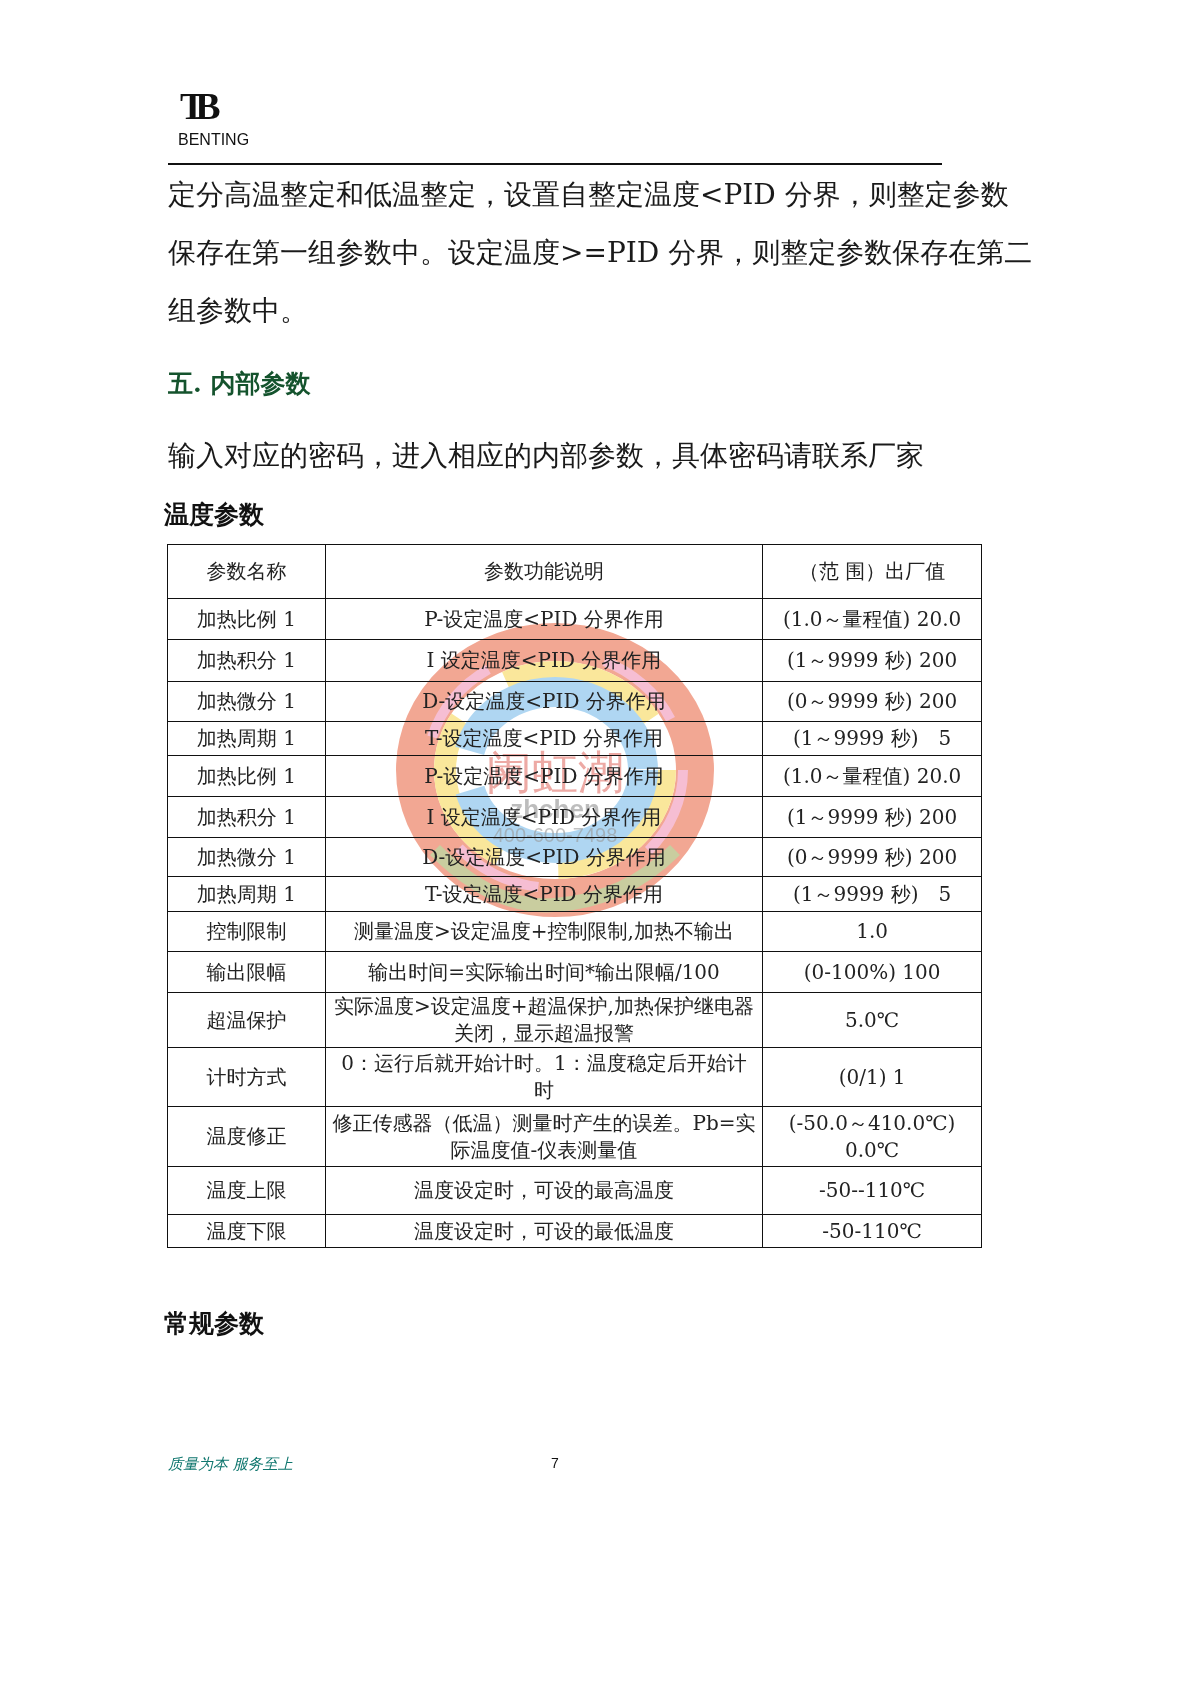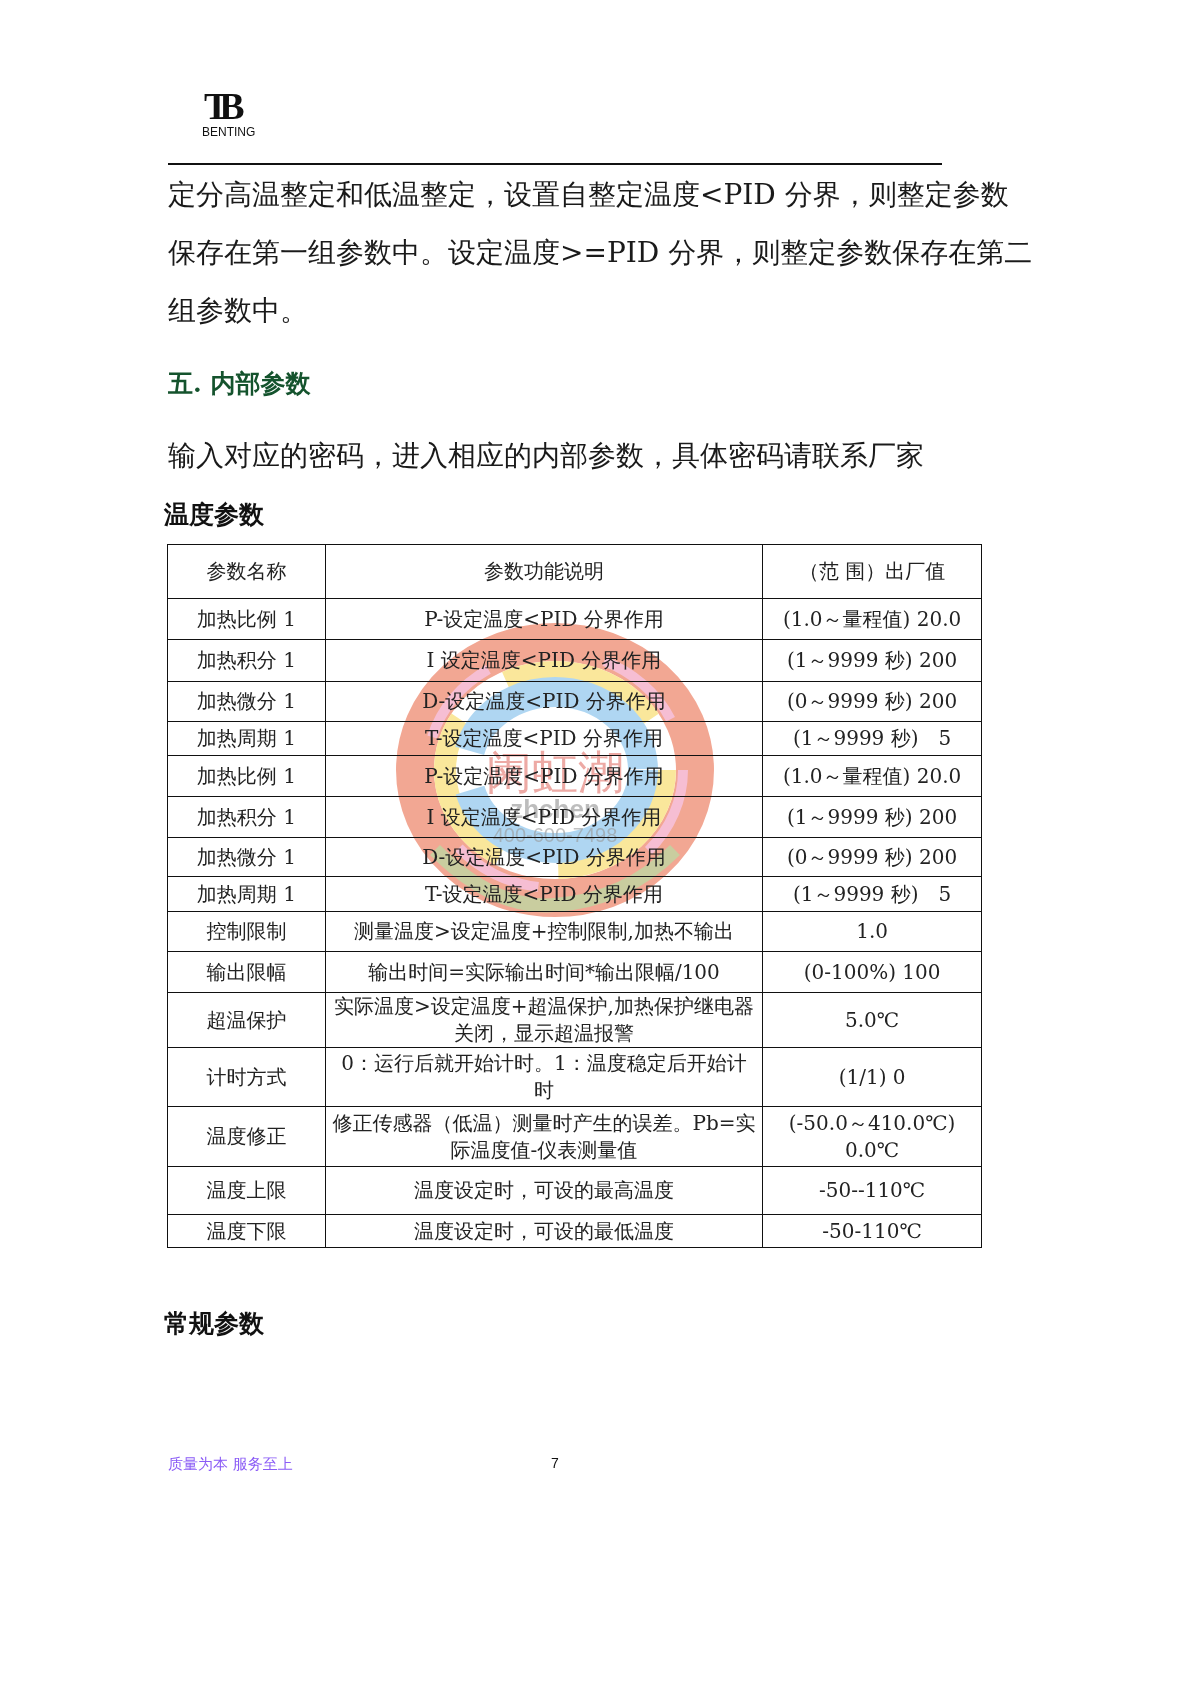--- a/index.html
+++ b/index.html
@@ -1,35 +1,35 @@
 <!DOCTYPE html>
 <html><head>
 <meta charset="utf-8">
 <style>
   html, body { margin:0; padding:0; background:#ffffff; }
   body { width:1200px; height:1697px; position:relative; overflow:hidden;
          font-family: "DejaVu Serif", "Liberation Serif", serif; color:#111; }
-  .logo { position:absolute; left:178px; top:86px; width:70px; height:60px;margin-left:24px; }
+  .logo { position:absolute; left:178px; top:86px; width:70px; height:60px; }
   .logo .mark { position:absolute; left:2px; top:0; font-family:"Liberation Serif", serif;
                 font-weight:bold; font-size:38px; line-height:40px; letter-spacing:-10px; color:#111; }
-  .logo .brand { position:absolute; left:0; top:39px; font-family:"Liberation Sans", sans-serif;
-                 font-size:12px; letter-spacing:0px; color:#111; }
+  .logo .brand { position:absolute; left:0; top:45px; font-family:"Liberation Sans", sans-serif;
+                 font-size:16px; letter-spacing:0px; color:#111; }
   .header-rule { position:absolute; left:168px; top:163px; width:774px; height:2px; background:#111; }
   .para { position:absolute; left:168px; font-size:28px; line-height:28px; white-space:nowrap; color:#1a1a1a; }
   .h-section { position:absolute; left:168px; font-size:25px; font-weight:bold; line-height:30px; color:#14532d; }
   .h-sub { position:absolute; left:164px; font-size:25px; font-weight:bold; line-height:30px; color:#111; }
   .watermark { position:absolute; left:395px; top:620px; width:320px; height:300px; pointer-events:none; }
   table.params { position:absolute; left:167px; top:544px; width:815px; border-collapse:collapse;
                  font-size:20px; color:#222; }
   table.params td { border:1.5px solid #111; text-align:center; vertical-align:middle; padding:0 6px;
                     line-height:27px; position:relative; background:transparent; }
   table.params col.c1 { width:158px; }
   table.params col.c2 { width:438px; }
   table.params col.c3 { width:219px; }
-  .footer-left { position:absolute; left:168px; top:1455px; font-size:15px; color:#8b5cf6; }
+  .footer-left { position:absolute; left:168px; top:1455px; font-size:15px; color:#0f766e;font-style:italic; }
   .footer-page { position:absolute; left:551px; top:1455px; font-family:"Liberation Sans", sans-serif; font-size:14px; color:#111; }
 </style>
 </head>
 <body>
 
 <div class="logo">
   <span class="mark">TB</span>
   <span class="brand">BENTING</span>
 </div>
 <div class="header-rule"></div>
@@ -118,21 +118,21 @@
     <td>(0-100%) 100</td>
   </tr>
   <tr style="height:48px;">
     <td>超温保护</td>
     <td>实际温度&gt;设定温度+超温保护,加热保护继电器关闭，显示超温报警</td>
     <td>5.0℃</td>
   </tr>
   <tr style="height:59px;">
     <td>计时方式</td>
     <td>0：运行后就开始计时。1：温度稳定后开始计时</td>
-    <td>(1/1) 0</td>
+    <td>(0/1) 1</td>
   </tr>
   <tr style="height:60px;">
     <td>温度修正</td>
     <td>修正传感器（低温）测量时产生的误差。Pb=实际温度值-仪表测量值</td>
     <td>(-50.0～410.0℃) 0.0℃</td>
   </tr>
   <tr style="height:48px;">
     <td>温度上限</td>
     <td>温度设定时，可设的最高温度</td>
     <td>-50--110℃</td>

